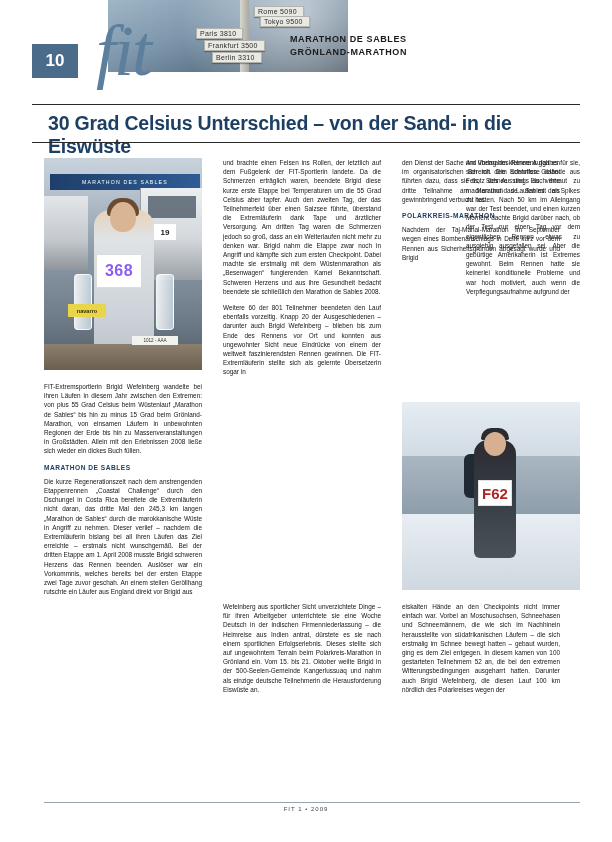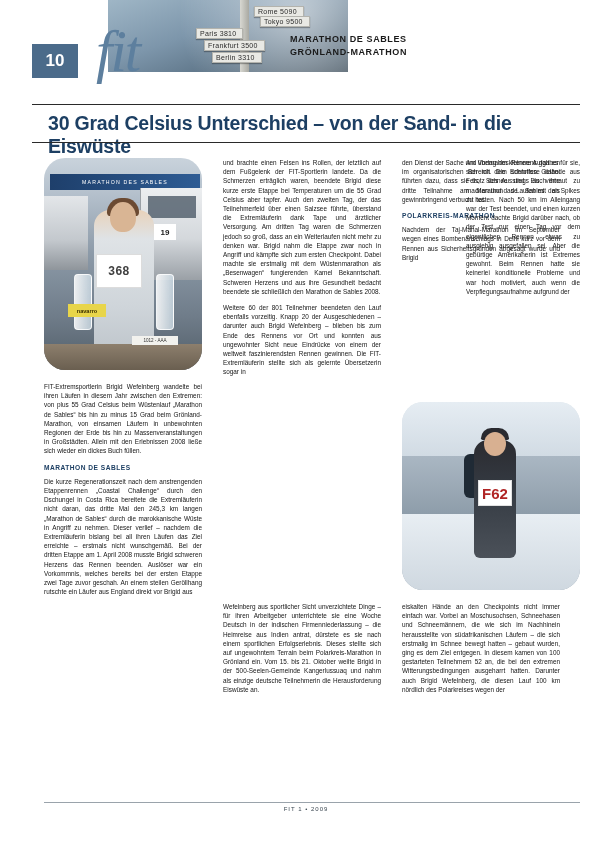--- a/index.html
+++ b/index.html
@@ -68,21 +68,21 @@
     display: flex;
     align-items: center;
     justify-content: center;
   }
   .fit-logo {
     position: absolute;
     left: 96px;
     top: 20px;
     font-family: "Liberation Serif", serif;
     font-style: italic;
-    font-size: 59px;
+    font-size: 72px;
     line-height: 62px;
     color: #5d7f9e;
     letter-spacing: -2px;
   }
   .header-kicker {
     position: absolute;
     left: 290px;
     top: 33px;
     font-size: 9px;
     font-weight: bold;
@@ -141,21 +141,20 @@
     color: #1d3f63;
     letter-spacing: .5px;
     margin: 0 0 5px 0;
   }
   .subhead-sp { margin-top: 5px; }
 
   
   .photo {
     position: absolute;
     overflow: hidden;
-    border-radius: 21px;
   }
   .photo-left {
     left: 44px;
     top: 158px;
     width: 158px;
     height: 212px;
     background: linear-gradient(180deg,#c9d3dc 0%, #b3bfcb 18%, #8c9aa8 45%, #6f7c89 75%, #515d68 100%);
   }
   .photo-right {
     left: 402px;
@@ -200,21 +199,21 @@
     background:#d9b594; border-radius:50% 50% 45% 45%;
   }
   .lp-hair {
     position:absolute; left:63px; top:40px; width:32px; height:18px;
     background:#6b4a32; border-radius:16px 16px 4px 4px;
   }
   .lp-bib {
     position:absolute; left:52px; top:96px; width:44px; height:32px;
     background:#ffffff; border:1px solid #dcdcdc;
     display:flex; align-items:center; justify-content:center;
-    color:#404040; font-size:12px; font-weight:bold; letter-spacing:.5px;
+    color:#8b5cf6; font-size:16px; font-weight:bold; letter-spacing:.5px;
   }
   .lp-bottleL, .lp-bottleR {
     position:absolute; top:116px; width:16px; height:54px;
     background: linear-gradient(90deg,rgba(255,255,255,.85),rgba(210,225,235,.75));
     border:1px solid rgba(255,255,255,.8); border-radius:4px;
   }
   .lp-bottleL { left:30px; }
   .lp-bottleR { left:112px; }
   .lp-label {
     position:absolute; left:24px; top:146px; width:38px; height:13px;

